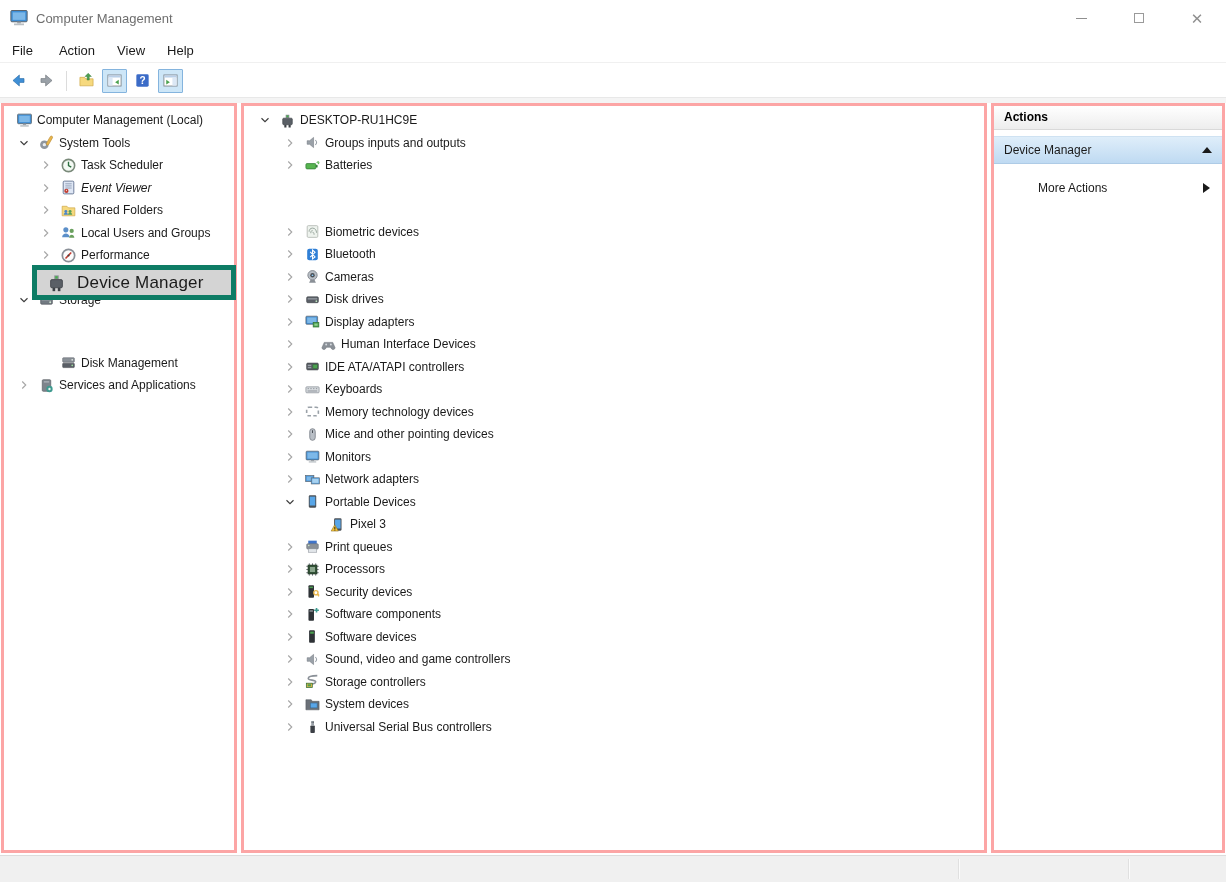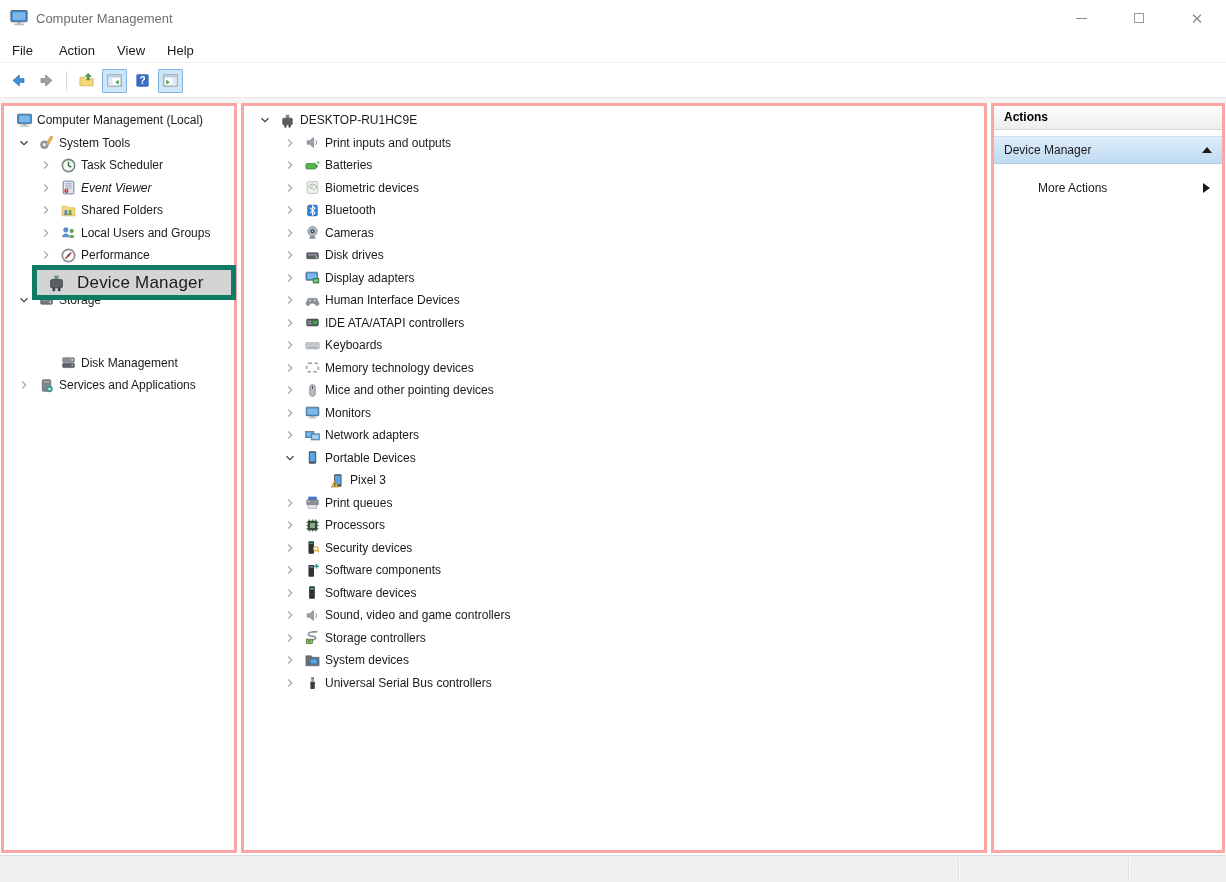--- a/index.html
+++ b/index.html
@@ -368,41 +368,41 @@
               <path d="M6 4l4 4-4 4" fill="none" stroke="#a6a6a6" stroke-width="1.3"></path>
             </svg>
           </span>
           <span class="row-content">
             <span class="tree-icon">
               <svg viewBox="0 0 16 16" xmlns="http://www.w3.org/2000/svg">
                 <path d="M3 6.3h2.3L9 3.2v9.6L5.3 9.7H3z" fill="#9aa1a8" stroke="#6b7178" stroke-width=".5"></path>
                 <path d="M10.6 5.8c1.7 1.1 1.7 3.3 0 4.4" fill="none" stroke="#9aa1a8" stroke-width="1"></path>
               </svg>
             </span>
-            <span class="tree-label">Print inputs and outputs</span>
+            <span class="tree-label">Groups inputs and outputs</span>
           </span>
         </div>
         <div class="tree-row" style="padding-left: 36px;">
           <span class="chev-slot">
             <svg viewBox="0 0 16 16" xmlns="http://www.w3.org/2000/svg">
               <path d="M6 4l4 4-4 4" fill="none" stroke="#a6a6a6" stroke-width="1.3"></path>
             </svg>
           </span>
           <span class="row-content">
             <span class="tree-icon">
               <svg viewBox="0 0 16 16" xmlns="http://www.w3.org/2000/svg">
                 <rect x="1.8" y="6.2" width="9.4" height="5" rx="1" fill="#57b44f" stroke="#2f7d34" stroke-width=".7"></rect>
                 <rect x="11.2" y="7.6" width="1.6" height="2.2" fill="#2f7d34"></rect>
                 <path d="M12 5.5c1.8-2.5 3 .5 1 1" fill="none" stroke="#57b44f" stroke-width="1"></path>
               </svg>
             </span>
             <span class="tree-label">Batteries</span>
           </span>
         </div>
-        <div class="tree-row" style="padding-left: 36px;">
+        <div class="tree-row" style="padding-left: 36px; margin-top: 44px;">
           <span class="chev-slot">
             <svg viewBox="0 0 16 16" xmlns="http://www.w3.org/2000/svg">
               <path d="M6 4l4 4-4 4" fill="none" stroke="#a6a6a6" stroke-width="1.3"></path>
             </svg>
           </span>
           <span class="row-content">
             <span class="tree-icon">
               <svg viewBox="0 0 16 16" xmlns="http://www.w3.org/2000/svg">
                 <rect x="3" y="2.5" width="10" height="11" rx="1" fill="#eef3ee" stroke="#a8b0a8" stroke-width=".7"></rect>
                 <path d="M8 4.8c-2.1 0-3.2 1.6-3.2 3.4M8 4.8c2.4 0 3.8 2 3.8 4.4M8 7c-1.1 0-1.6 1-1.6 2.6M8 8.6c1 0 1.5 1 1.5 2.4" fill="none" stroke="#8a9890" stroke-width=".8"></path>
@@ -473,21 +473,21 @@
               <svg viewBox="0 0 16 16" xmlns="http://www.w3.org/2000/svg">
                 <rect x="1.8" y="3" width="11" height="7.6" rx=".8" fill="#3f8fd6" stroke="#5c656e" stroke-width=".7"></rect>
                 <rect x="3" y="4.2" width="8.6" height="5.2" fill="#7db8e8"></rect>
                 <rect x="8.6" y="8.8" width="5.4" height="4.4" fill="#4ba14f" stroke="#2e6e33" stroke-width=".6"></rect>
                 <rect x="9.8" y="10" width="3" height="2" fill="#8fd08f"></rect>
               </svg>
             </span>
             <span class="tree-label">Display adapters</span>
           </span>
         </div>
-        <div class="tree-row" style="padding-left: 36px;">
+        <div class="tree-row" style="padding-left: 36px; gap: 16px;">
           <span class="chev-slot">
             <svg viewBox="0 0 16 16" xmlns="http://www.w3.org/2000/svg">
               <path d="M6 4l4 4-4 4" fill="none" stroke="#a6a6a6" stroke-width="1.3"></path>
             </svg>
           </span>
           <span class="row-content">
             <span class="tree-icon">
               <svg viewBox="0 0 16 16" xmlns="http://www.w3.org/2000/svg">
                 <path d="M4 6h8l2.2 5a1.9 1.9 0 01-3.2 1.2L9.8 10.6H6.2L5 12.2A1.9 1.9 0 011.8 11z" fill="#8a9097" stroke="#6b7178" stroke-width=".5"></path>
                 <circle cx="5.8" cy="8" r=".9" fill="#d7dbdf"></circle>

